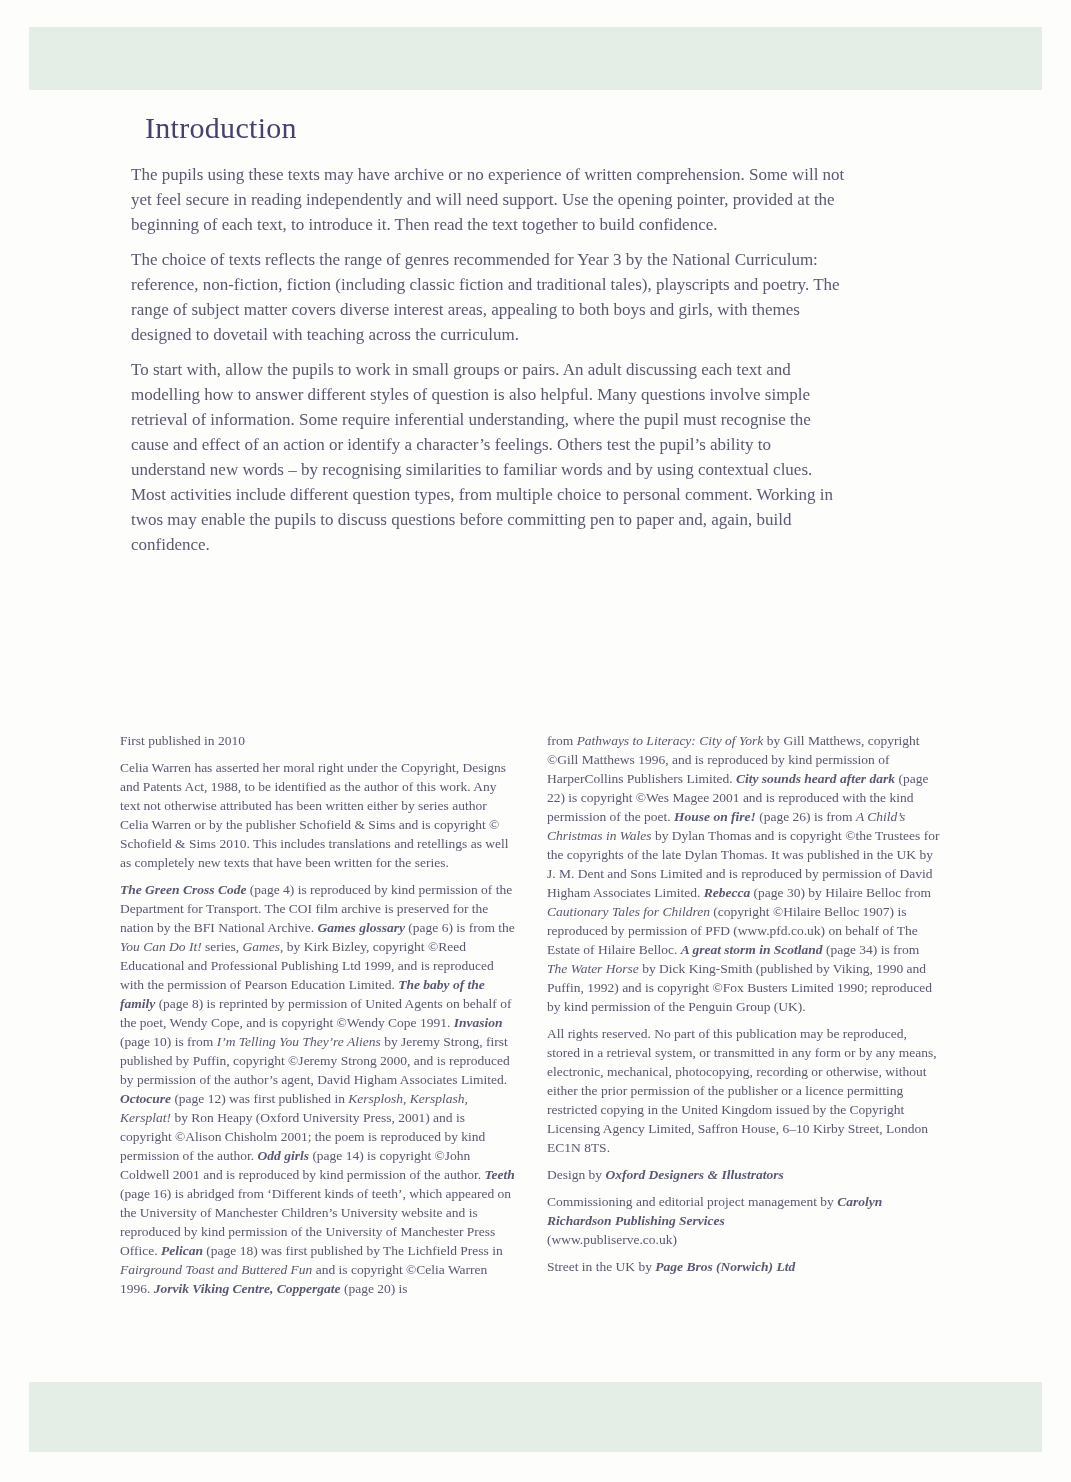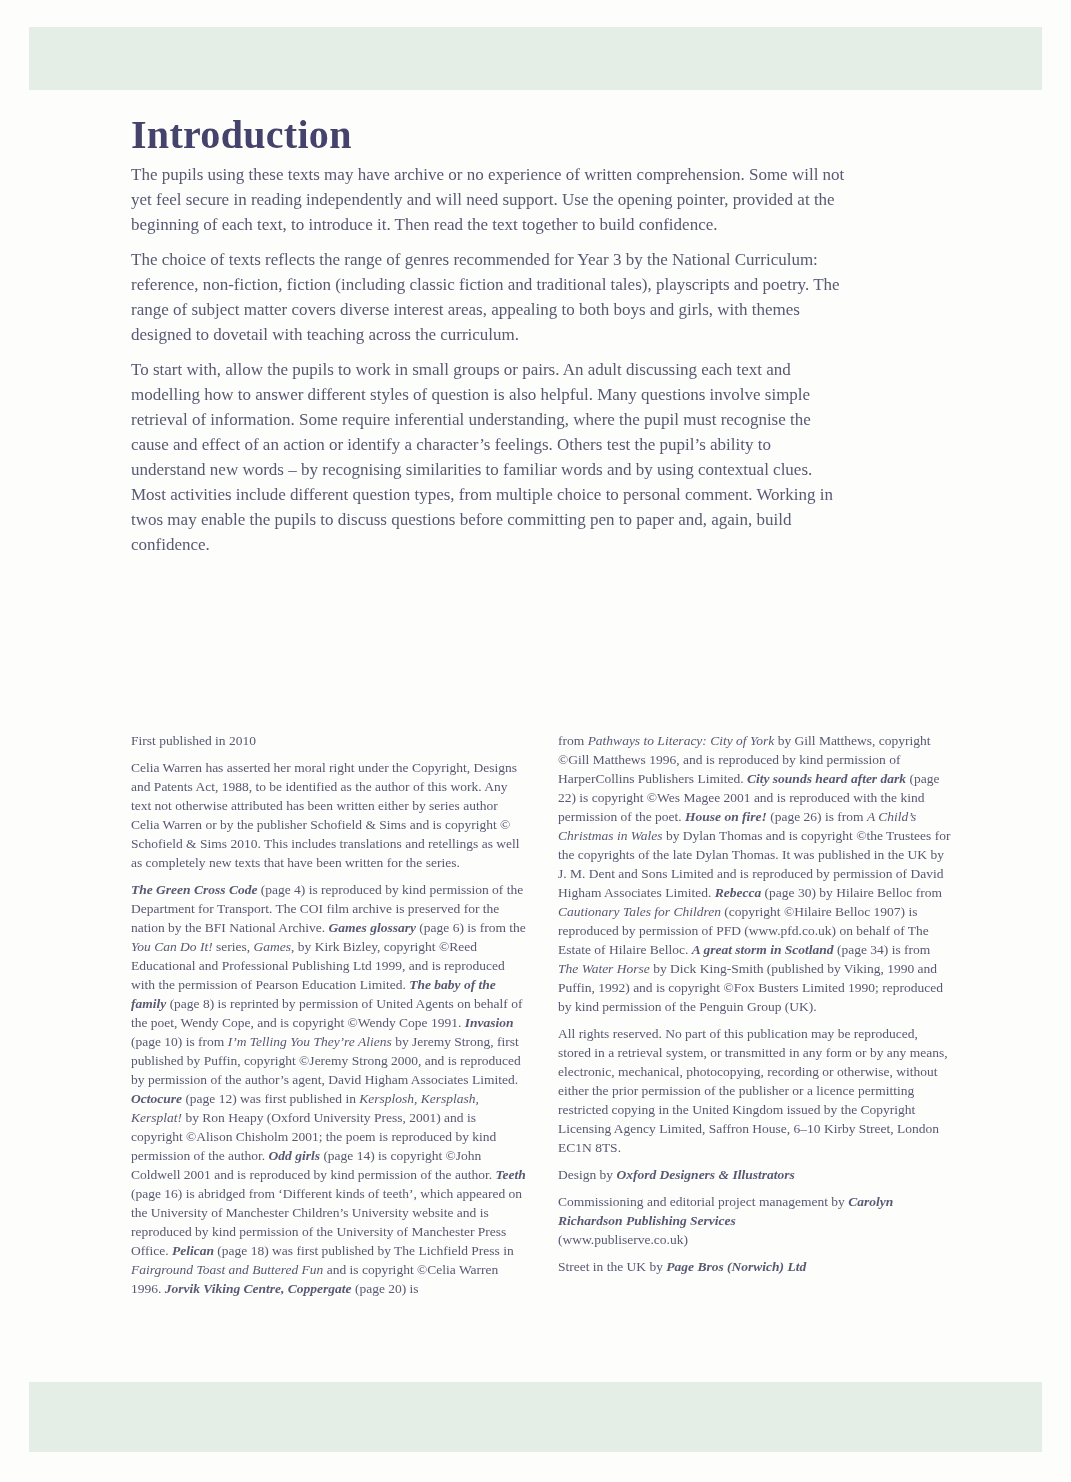--- a/index.html
+++ b/index.html
@@ -17,42 +17,42 @@
   .band {
     position: absolute;
     left: 29px; width: 1013px;
     background: var(--color-band, #e4eee6);
   }
   .band-top    { top: 27px;   height: 63px; }
   .band-bottom { top: 1382px; height: 70px; }
 
   .title {
     position: absolute;
-    left: 131px; top: 111px;
-    font-size: 40px;
-    font-weight: bold;
+    left: 145px; top: 111px;
+    font-size: 30px;
+    font-weight: normal;
     letter-spacing: 0.3px;
     color: var(--color-heading, #45426b);
   }
 
   .intro {
     position: absolute;
     left: 131px; top: 162px;
     width: 718px;
   }
   .intro p {
     font-size: 17px;
     line-height: 25px;
     color: var(--color-body-text, #585972);
     margin-bottom: 10px;
   }
 
   .colophon {
     position: absolute;
-    left: 131px; top: 731px;
+    left: 120px; top: 731px;
     width: 822px;
     display: flex;
     gap: 32px;
     align-items: flex-start;
   }
   .colophon .col { width: 395px; }
   .col-para {
     font-size: 13.5px;
     line-height: 19px;
     color: var(--color-body-text, #585972);

